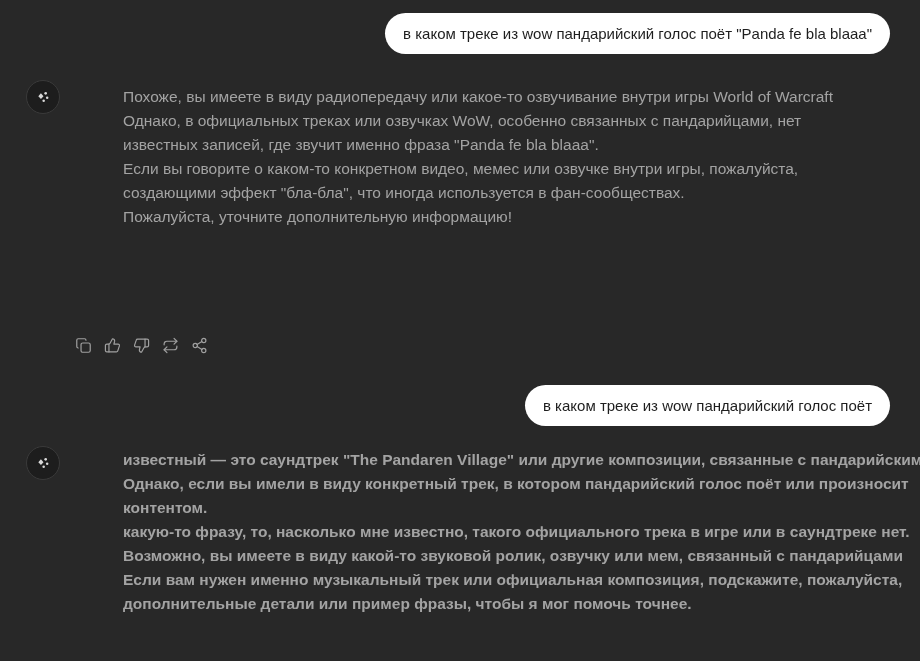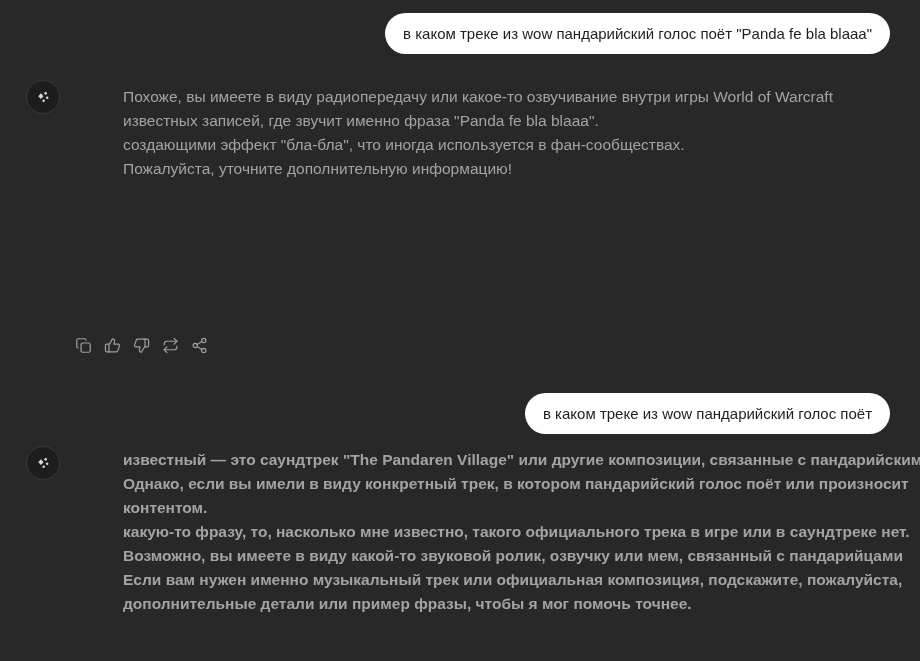--- a/index.html
+++ b/index.html
@@ -21,21 +21,21 @@
     right: 30px;
     background: #ffffff;
     color: #1e1e1e;
     font-size: 15px;
     line-height: 19px;
     padding: 11px 18px;
     border-radius: 22px;
     white-space: nowrap;
   }
   .bubble-1 { top: 13px; }
-  .bubble-2 { top: 393px; }
+  .bubble-2 { top: 385px; }
   .avatar {
     position: absolute;
     left: 26px;
     width: 34px;
     height: 34px;
     border-radius: 50%;
     background: #1d1d1d;
     border: 1px solid #3a3a3a;
     display: flex;
     align-items: center;
@@ -96,21 +96,23 @@
   <div class="avatar avatar-1">
     <svg width="20" height="20" viewBox="0 0 24 24">
       <path class="sparkle" d="M9.5 7.6 L12.6 11 L9.5 14.4 L6.4 11 Z"></path>
       <circle class="sparkle" cx="15.2" cy="7.6" r="1.6"></circle>
       <circle class="sparkle" cx="17" cy="13" r="1.5"></circle>
       <circle class="sparkle" cx="12.8" cy="16.6" r="1.5"></circle>
     </svg>
   </div>
   <div class="asst-text asst-1">
     <div>Похоже, вы имеете в виду радиопередачу или какое-то озвучивание внутри игры World of Warcraft</div>
+    <div>Однако, в официальных треках или озвучках WoW, особенно связанных с пандарийцами, нет</div>
     <div>известных записей, где звучит именно фраза "Panda fe bla blaaa".</div>
+    <div>Если вы говорите о каком-то конкретном видео, мемес или озвучке внутри игры, пожалуйста,</div>
     <div>создающими эффект "бла-бла", что иногда используется в фан-сообществах.</div>
     <div>Пожалуйста, уточните дополнительную информацию!</div>
   </div>
 
   <div class="actions">
     <button class="action-btn">
       <svg width="17" height="17" viewBox="0 0 24 24">
         <rect width="13" height="13" x="8.5" y="8.5" rx="2.5"></rect>
         <path d="M4.5 15.5c-1.1 0-2-.9-2-2v-9c0-1.1.9-2 2-2h9c1.1 0 2 .9 2 2"></path>
       </svg>

